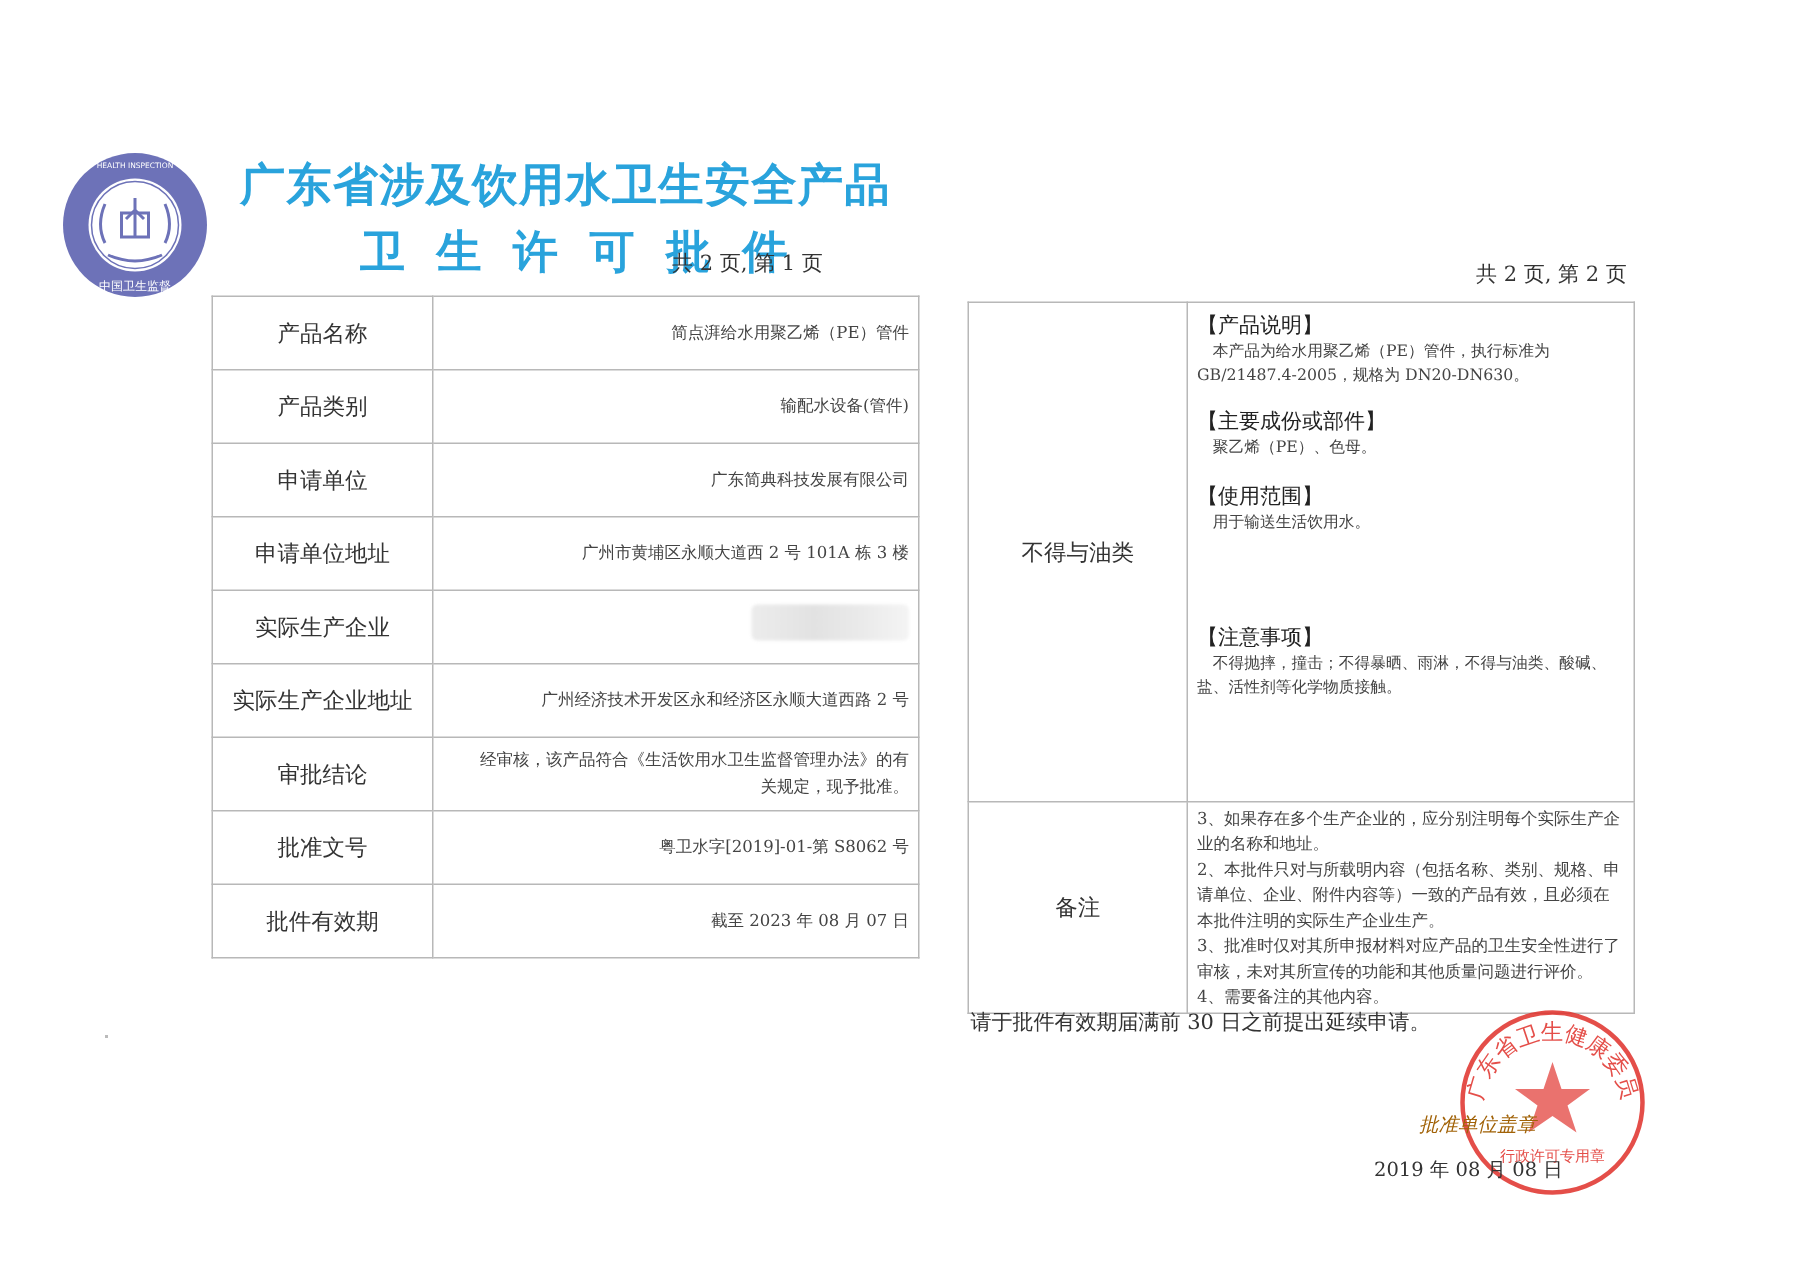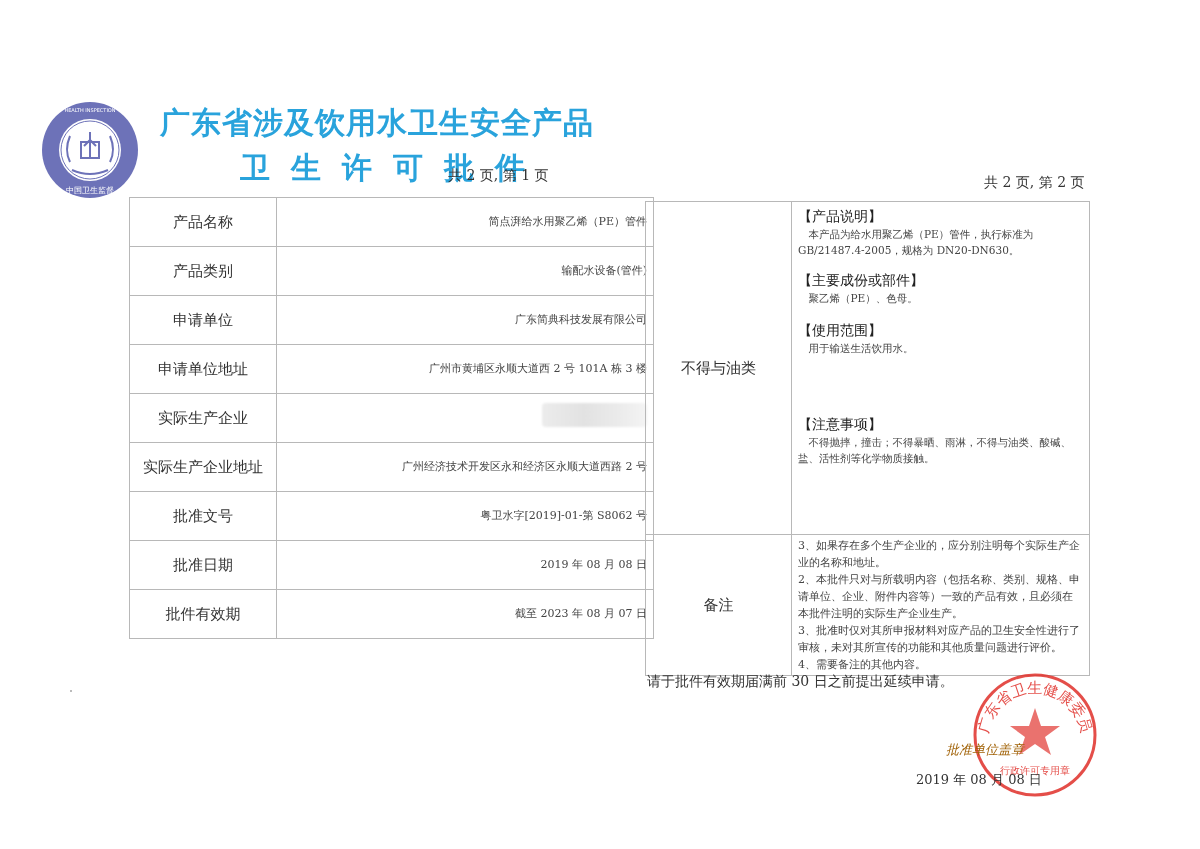--- a/index.html
+++ b/index.html
@@ -27,21 +27,21 @@
     font-size: 30px; letter-spacing: 21px; color: #29a3dc;
     font-family: "DejaVu Sans", "Liberation Sans", sans-serif; font-weight: bold;
     white-space: nowrap;
   }
   .page-no-1 { left: 448px; top: 167px; font-size: 14px; color: #333; white-space: nowrap; }
   .page-no-2 { left: 984px; top: 174px; font-size: 14px; color: #333; white-space: nowrap; }
 
   
   table { border-collapse: collapse; }
   .tbl-left {
-    position: absolute; left: 129px; top: 197px; width: 525px;
+    position: absolute; left: 141px; top: 197px; width: 472px;
   }
   .tbl-left td {
     border: 1px solid #b8b8b8; height: 48px; padding: 0;
     vertical-align: middle;
   }
   .tbl-left td.lbl {
     width: 146px; text-align: center; font-size: 15px; color: #333;
   }
   .tbl-left td.val {
     padding-left: 8px; padding-right: 6px; font-size: 11px; color: #444; line-height: 18px; text-align: right;
@@ -118,26 +118,26 @@
   </tr>
   <tr>
     <td class="lbl">实际生产企业</td>
     <td class="val"><span class="redacted"></span></td>
   </tr>
   <tr>
     <td class="lbl">实际生产企业地址</td>
     <td class="val">广州经济技术开发区永和经济区永顺大道西路 2 号</td>
   </tr>
   <tr>
+    <td class="lbl">审批结论</td>
+    <td class="val">　　经审核，该产品符合《生活饮用水卫生监督管理办法》的有关规定，现予批准。</td>
+  </tr>
+  <tr>
     <td class="lbl">批准文号</td>
     <td class="val">粤卫水字[2019]-01-第 S8062 号</td>
-  </tr>
-  <tr>
-    <td class="lbl">批准日期</td>
-    <td class="val">2019 年 08 月 08 日</td>
   </tr>
   <tr>
     <td class="lbl">批件有效期</td>
     <td class="val">截至 2023 年 08 月 07 日</td>
   </tr>
 </tbody>
   </table>
 
 <div class="abs dot-mark"></div>
 

